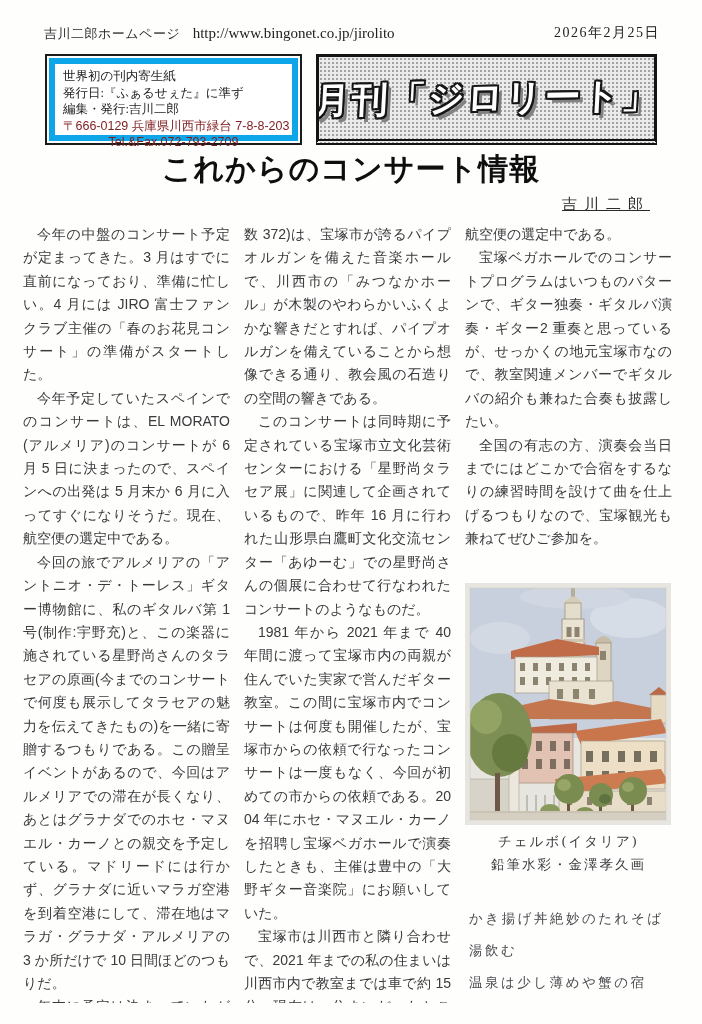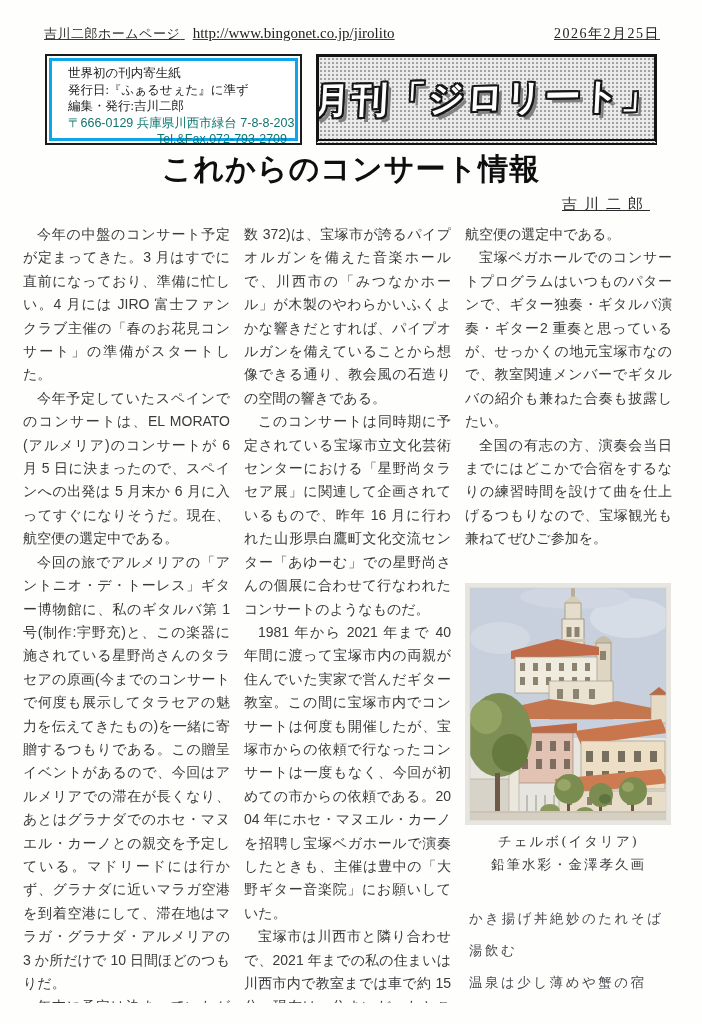--- a/index.html
+++ b/index.html
@@ -3,42 +3,41 @@
 <meta charset="utf-8">
 <style>
   html,body{margin:0;padding:0;background:#ffffff;}
   .page{
     position:relative;width:702px;height:1024px;background:#fefefd;
     font-family:"Liberation Sans",sans-serif;color:#3a3a3c;overflow:hidden;
     box-sizing:border-box;
   }
   
   .topbar{
-    display:flex;justify-content:space-between;align-items:flex-end;
+    display:flex;justify-content:space-between;align-items:flex-start;
     padding:24px 42px 0 44px;
-    text-decoration:underline;
   }
   .site-label{font-size:13px;color:#2d2d2f;letter-spacing:0.5px;}
   .site-url{font-family:"Liberation Serif",serif;font-size:15px;color:#222;margin-left:8px;}
   .issue-date{font-family:"Liberation Serif",serif;font-size:14px;color:#222;letter-spacing:1.5px;margin-left:44px;}
   
   .masthead{display:flex;gap:14px;margin:11px 45px 0 45px;}
   .info-box{
     width:257px;height:91px;border:2px solid #1b1b1b;padding:2px;box-sizing:border-box;background:#fff;
   }
   .info-inner{
-    border:3px solid #0ea5e9;height:100%;box-sizing:border-box;
-    padding:4px 8px 0 16px;
+    border:6px solid #0ea5e9;height:100%;box-sizing:border-box;
+    padding:4px 8px 0 8px;
   }
   .info-line-serif{
     font-family:"Liberation Serif",serif;font-size:12.5px;line-height:16.5px;color:#1e1e1e;
     white-space:nowrap;
   }
   .info-line-sans{
-    font-size:12.5px;line-height:16.5px;color:#0f766e;text-align:right;white-space:nowrap;
+    font-size:12.5px;line-height:16.5px;color:#7f1d1d;text-align:center;white-space:nowrap;
   }
   .title-box{
     flex:1;height:91px;box-sizing:border-box;
     border:3px solid #141414;border-bottom:6px double #141414;
     background-color:#ebebeb;
     background-image:radial-gradient(#a2a2a2 0.8px, rgba(0,0,0,0) 0.9px);
     background-size:4px 4px;
     display:flex;align-items:center;justify-content:center;overflow:hidden;
   }
   .title-text{

